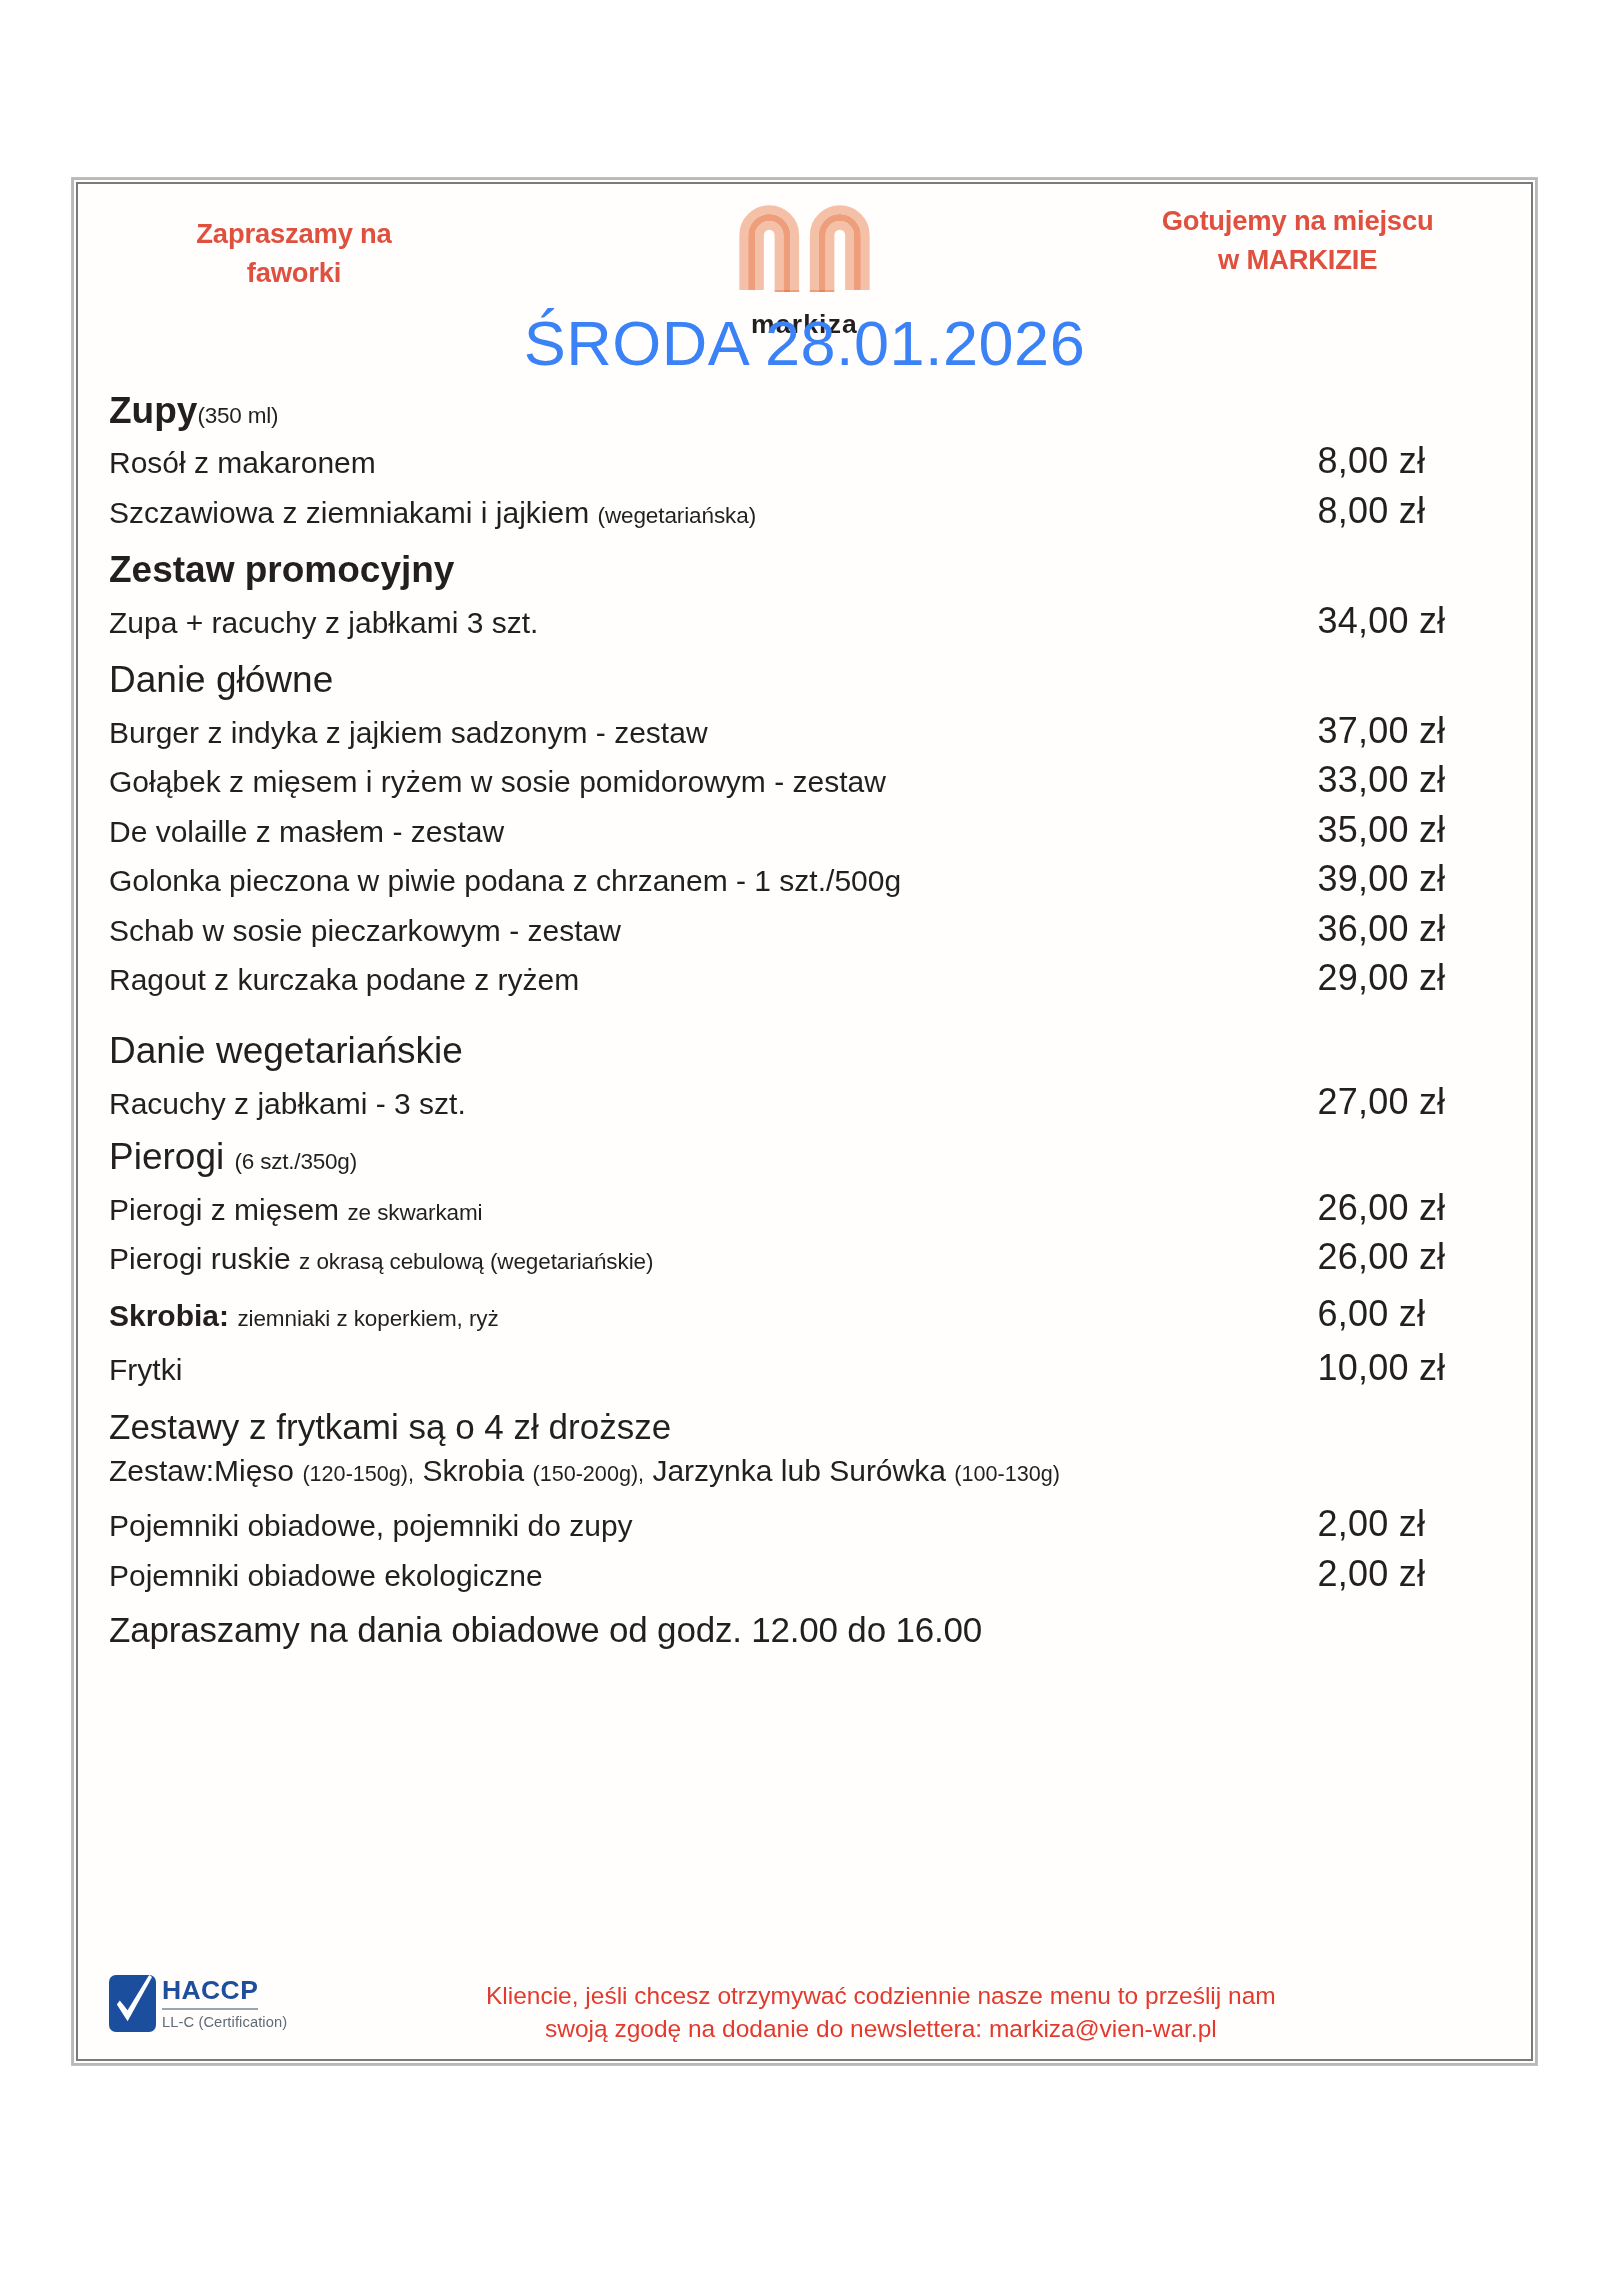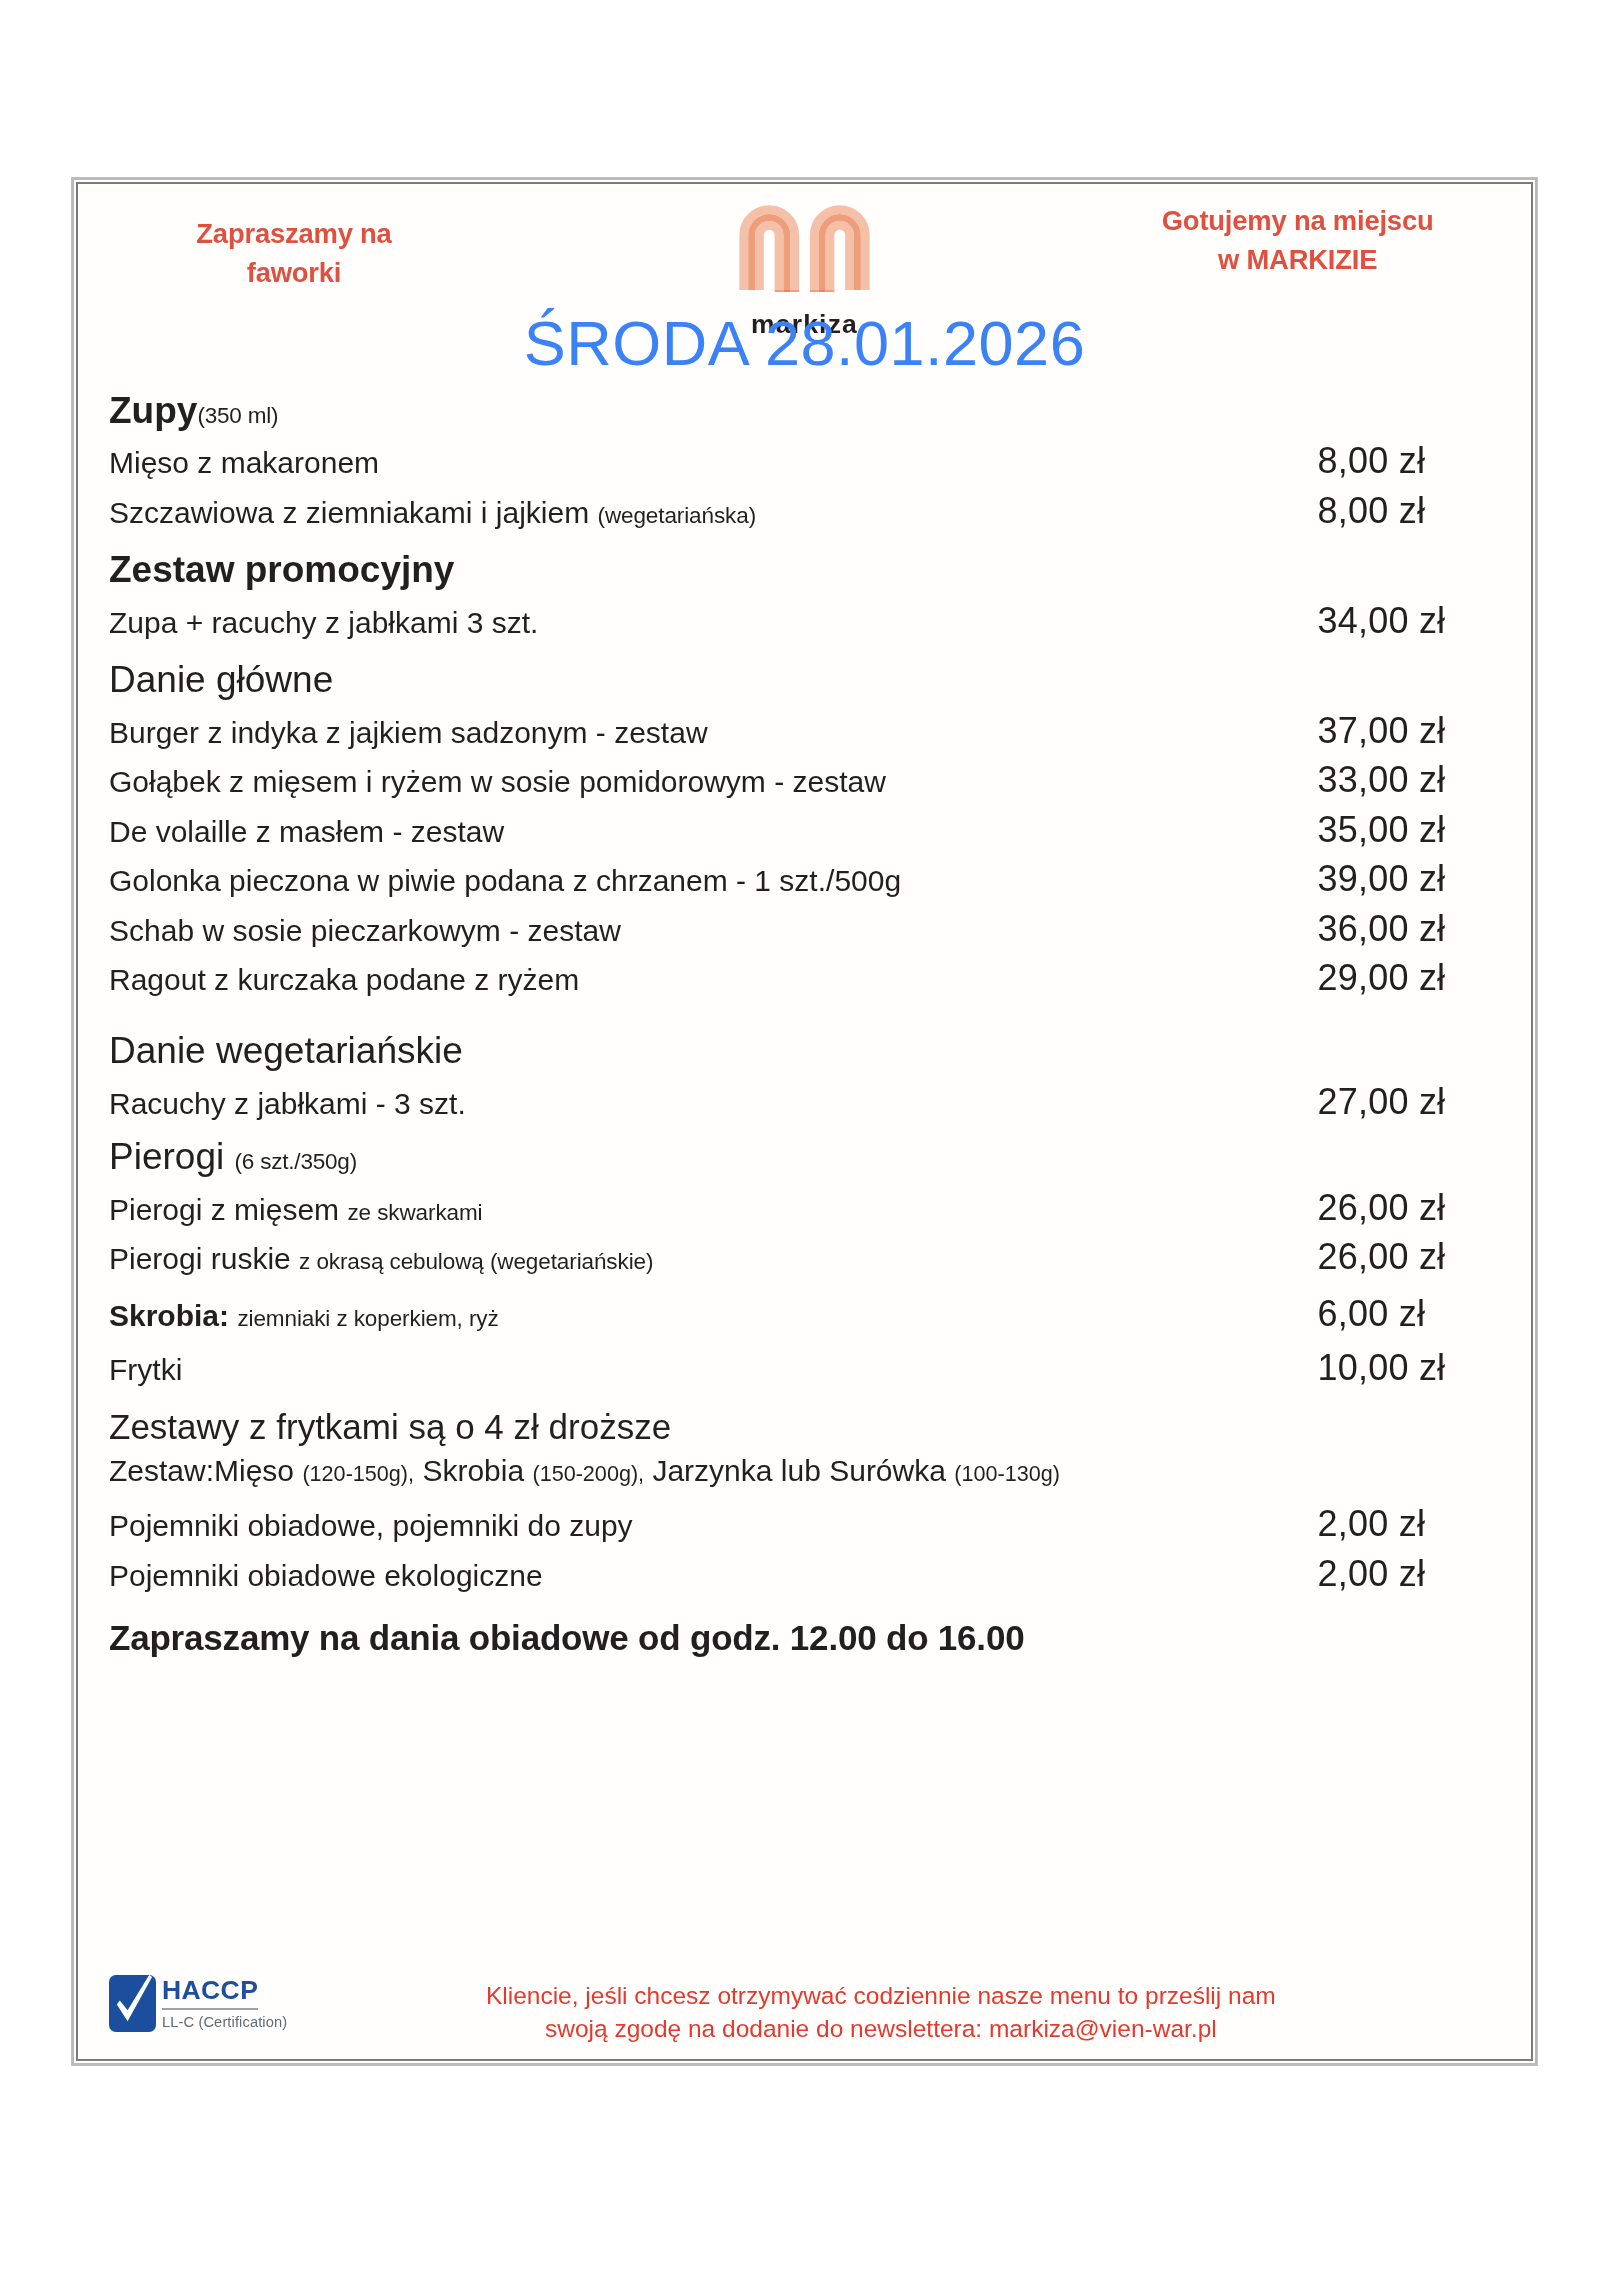--- a/index.html
+++ b/index.html
@@ -176,23 +176,23 @@
     font-size: 30px;
     line-height: 1.25;
     color: #231f20;
     margin-bottom: 9.8px;
   }
   .combo-line .sm {
     font-size: 21.6px;
   }
   .closing {
     font-size: 35px;
-    font-weight: 700;
-    color: #231f20;
-    margin-top: 20px;
+    font-weight: 400;
+    color: #231f20;
+    margin-top: 12px;
     letter-spacing: -0.2px;
   }
 
   
   .footer {
     position: absolute;
     left: 31px;
     right: 27.4px;
     bottom: 13.7px;
     display: flex;
@@ -274,21 +274,21 @@
 
         <div class="date-title">ŚRODA 28.01.2026</div>
       </div>
 
       <div class="body-area">
 
         <div class="sec-head bold">
           <span>Zupy</span><span class="sub">(350 ml)</span>
         </div>
         <div class="row">
-          <div class="name">Mięso z makaronem</div>
+          <div class="name">Rosół z makaronem</div>
           <div class="price">8,00 zł</div>
         </div>
         <div class="row">
           <div class="name"><span>Szczawiowa z ziemniakami i jajkiem</span> <span class="note">(wegetariańska)</span></div>
           <div class="price">8,00 zł</div>
         </div>
 
         <div class="sec-head bold">Zestaw promocyjny</div>
         <div class="row">
           <div class="name">Zupa + racuchy z jabłkami 3 szt.</div>

